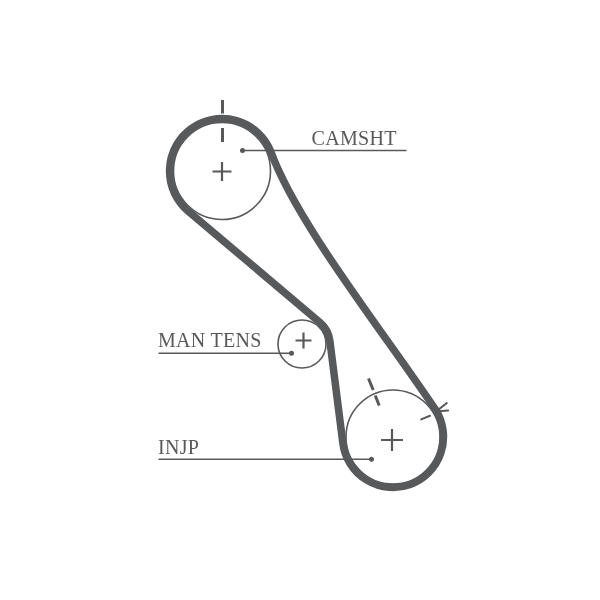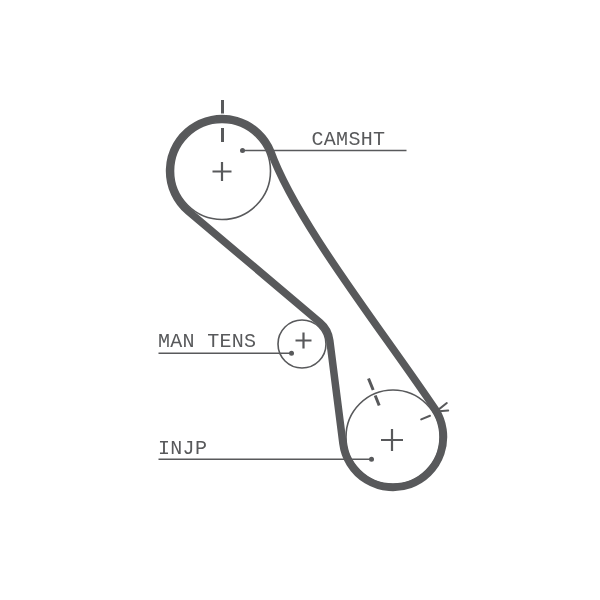--- a/index.html
+++ b/index.html
@@ -1,20 +1,20 @@
 <!DOCTYPE html>
 <html style="--line: #58595b; --bg: #ffffff;"><head>
 <meta charset="utf-8">
 <style>
   :root { --line:#58595b; --bg:#ffffff; }
   html,body { margin:0; padding:0; background:#fff; }
   .stage {
     position:relative; width:600px; height:600px;
     background:var(--bg);
-    font-family:Liberation Mono, monospace;
+    font-family:Liberation Serif, serif;
     overflow:hidden;
   }
   .stage svg { display:block; width:600px; height:600px; }
   .pulley { stroke:var(--line); stroke-width:1.6; fill:none; }
   .belt { stroke:var(--line); stroke-width:7.5; fill:none; stroke-linejoin:round; }
   .tick { stroke:var(--line); stroke-width:3; fill:none; stroke-linecap:butt; }
   .plus { stroke:var(--line); stroke-width:2.2; fill:none; }
   .arrowmark { stroke:var(--line); stroke-width:2; fill:none; stroke-linecap:round; stroke-linejoin:round; }
   .leader { stroke:var(--line); stroke-width:1.6; fill:none; }
   .leader-dot { fill:var(--line); stroke:none; }

